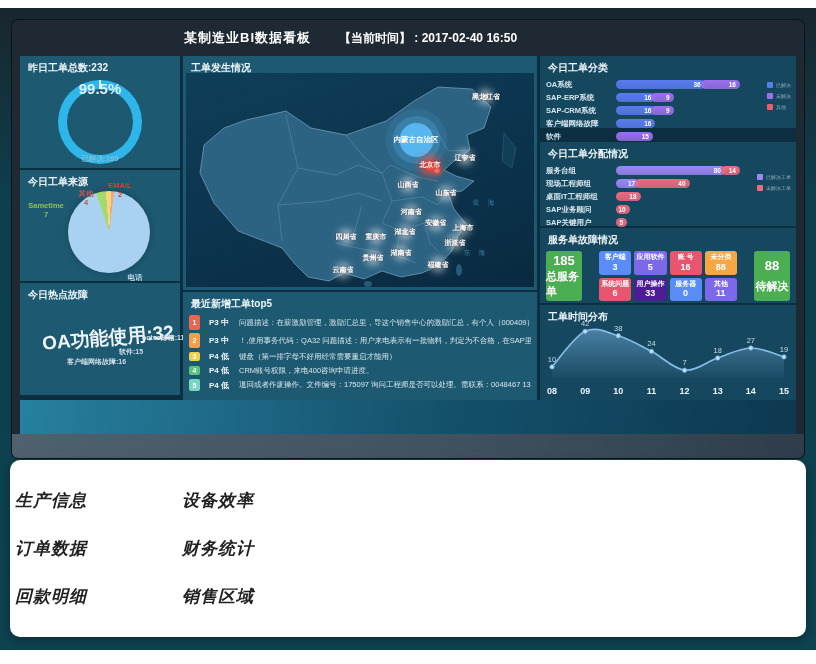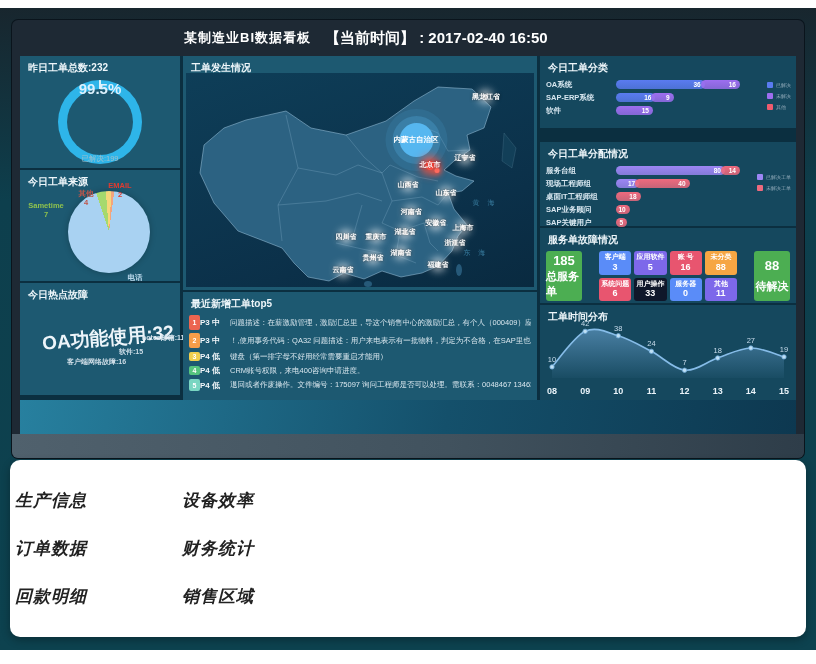--- a/index.html
+++ b/index.html
@@ -5,21 +5,21 @@
   html,body{margin:0;padding:0}
   body{width:816px;height:664px;position:relative;background:#ffffff;overflow:hidden;
        font-family:"Liberation Sans","DejaVu Sans",sans-serif;}
   .teal-bg{position:absolute;left:0;top:8px;width:816px;height:642px;
        background:linear-gradient(180deg,#18262e 0%,#0d3f4d 30%,#0d424f 100%);}
   
   .monitor{position:absolute;left:12px;top:20px;width:792px;height:438px;background:#1e2934;
        border-radius:6px;box-shadow:0 0 0 1px #0a141c;}
   .m-header{height:36px;display:flex;align-items:center;padding-left:172px;color:#fff}
   .m-title{font-size:13px;font-weight:bold;letter-spacing:1px}
-  .m-time{font-size:15px;font-weight:bold;margin-left:14px}
+  .m-time{font-size:12px;font-weight:bold;margin-left:28px}
   .m-screen{position:relative;margin:0 8px;height:344px;background:#0b2f40;overflow:hidden}
   .m-gloss{margin:0 8px;height:34px;background:linear-gradient(100deg,#27809f 0%,#14506b 55%,#0d3850 100%);}
   .m-base{height:24px;background:linear-gradient(90deg,#50616d 0%,#41525e 55%,#2e3d49 100%);
        border-radius:0 0 6px 6px;}
   
   .panel{position:absolute;box-sizing:border-box}
   .p-left{background:#1d5971}
   .p-right{background:#15485e}
   .ptitle{font-size:10px;font-weight:bold;color:#eef6fa;padding:5px 8px 0}
   #p-yesterday{left:0;top:0;width:160px;height:112px}
@@ -60,21 +60,21 @@
   .mk-red .mdot{width:9px;height:9px;background:#ff574a;box-shadow:0 0 9px 5px rgba(255,80,60,.85)}
   .mk-red .mdot::after{content:"";position:absolute;left:9px;top:7px;width:5px;height:5px;
      border-radius:50%;background:#ff6a5e;box-shadow:0 0 5px 2px rgba(255,80,60,.7)}
   .mk-red .mlbl{position:relative;font-size:7px;font-weight:bold;color:#fff;white-space:nowrap;text-shadow:0 0 3px #a00}
   .sea{position:absolute;font-size:7px;letter-spacing:3px;color:#3f88ad;opacity:.85;transform:translate(-50%,-50%)}
   
   .t5-rows{padding:4px 6px 0}
   .t5row{display:flex;align-items:center;margin-bottom:3px}
   .t5sq{flex:none;width:11px;display:flex;align-items:center;justify-content:center;
      color:#fff;font-size:7px;font-weight:bold;border-radius:2px}
-  .t5pri{flex:none;width:30px;font-size:8px;font-weight:bold;color:#f2f7fa}
+  .t5pri{flex:none;width:30px;margin-left:9px;font-size:8px;font-weight:bold;color:#f2f7fa}
   .t5txt{flex:1;font-size:7.5px;color:#d8e6ee;white-space:nowrap;overflow:hidden}
   
   .brows{padding:3px 6px 0 6px}
   .brow{display:flex;align-items:center;height:13px}
   .blab{flex:none;width:66px;text-align:left;font-size:7.5px;font-weight:bold;color:#d7e6ef;margin-right:4px;white-space:nowrap}
   .btrack{display:flex;align-items:center}
   .bseg{height:9px;border-radius:5px;display:flex;align-items:center;justify-content:flex-end;
      color:#fff;font-size:6.5px;font-weight:bold;padding-right:4px;box-sizing:border-box}
   .bseg + .bseg{margin-left:-4px}
   .leg{position:absolute;right:5px;display:flex;flex-direction:column;gap:5px}
@@ -301,20 +301,33 @@
             </div>
           </div>
           <div class="brow">
             <span class="blab">SAP-ERP系统</span>
             <div class="btrack">
               <div class="bseg" style="width: 39.3846px; background: linear-gradient(rgb(90, 123, 240), rgba(90, 123, 240, 0.816));">16</div>
               <div class="bseg" style="width: 22.1538px; background: linear-gradient(rgb(157, 110, 240), rgba(157, 110, 240, 0.816));">9</div>
             </div>
           </div>
           <div class="brow">
+            <span class="blab">SAP-CRM系统</span>
+            <div class="btrack">
+              <div class="bseg" style="width: 39.3846px; background: linear-gradient(rgb(90, 123, 240), rgba(90, 123, 240, 0.816));">16</div>
+              <div class="bseg" style="width: 22.1538px; background: linear-gradient(rgb(157, 110, 240), rgba(157, 110, 240, 0.816));">9</div>
+            </div>
+          </div>
+          <div class="brow">
+            <span class="blab">客户端网络故障</span>
+            <div class="btrack">
+              <div class="bseg" style="width: 39.3846px; background: linear-gradient(rgb(90, 123, 240), rgba(90, 123, 240, 0.816));">16</div>
+            </div>
+          </div>
+          <div class="brow">
             <span class="blab">软件</span>
             <div class="btrack">
               <div class="bseg" style="width: 36.9231px; background: linear-gradient(rgb(157, 110, 240), rgba(157, 110, 240, 0.816));">15</div>
             </div>
           </div>
         </div>
       <div class="leg" id="classify-legend" style="top:26px">
           <div class="legit">
             <span class="legsw" style="background: rgb(90, 123, 240);"></span>
             <span class="leglb">已解决</span>
@@ -399,21 +412,21 @@
               <span class="cv">16</span>
             </div>
             <div class="cell" style="background: rgb(246, 166, 67);">
               <span class="cl">未分类</span>
               <span class="cv">88</span>
             </div>
             <div class="cell" style="background: rgb(232, 85, 111);">
               <span class="cl">系统问题</span>
               <span class="cv">6</span>
             </div>
-            <div class="cell" style="background: #0f172a;">
+            <div class="cell" style="background: #4c1d95;">
               <span class="cl">用户操作</span>
               <span class="cv">33</span>
             </div>
             <div class="cell" style="background: rgb(90, 140, 248);">
               <span class="cl">服务器</span>
               <span class="cv">0</span>
             </div>
             <div class="cell" style="background: rgb(125, 104, 234);">
               <span class="cl">其他</span>
               <span class="cv">11</span>

